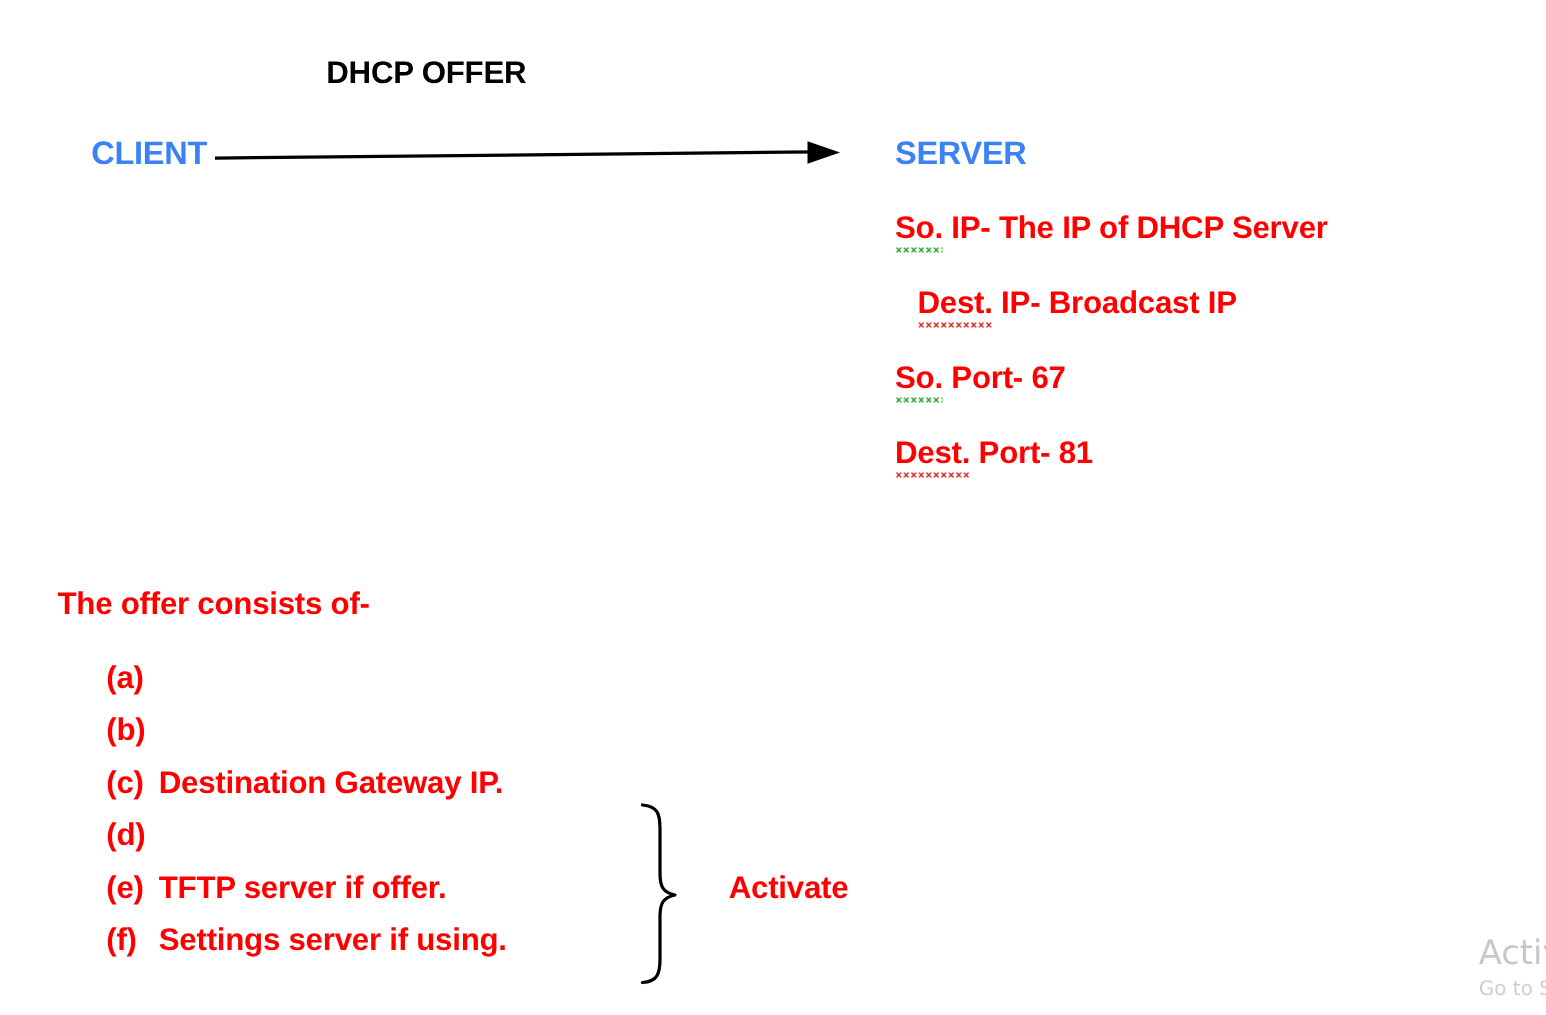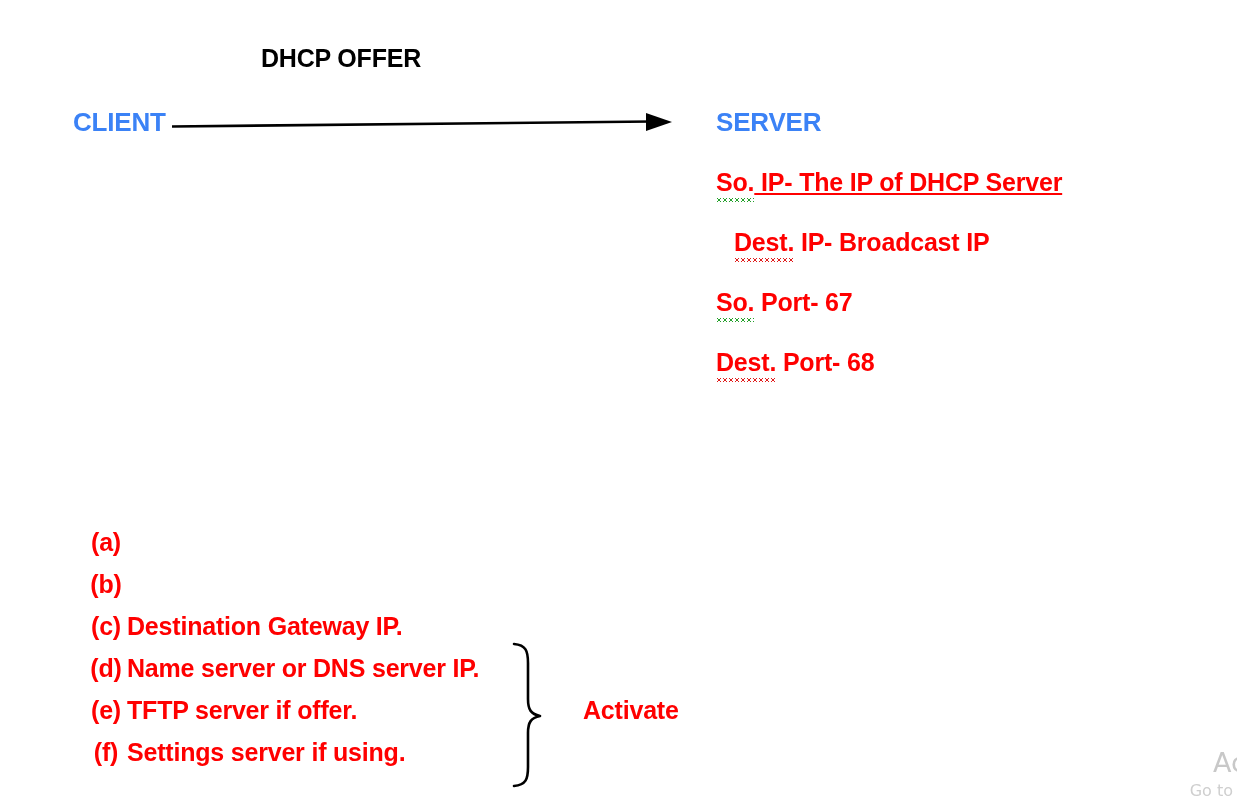--- a/index.html
+++ b/index.html
@@ -11,21 +11,20 @@
   body {
     font-family: "Liberation Sans", sans-serif;
     -webkit-font-smoothing: antialiased;
   }
   #slide {
     position: relative;
     width: 1237px;
     height: 812px;
     background: #ffffff;
     overflow: hidden;
-    text-align: center;
   }
 
   
   .abs { position: absolute; white-space: nowrap; }
 
   .title {
     left: 261px;
     top: 44px;
     font-size: 25px;
     font-weight: bold;
@@ -172,51 +171,51 @@
 
   <div class="abs endpoint server">SERVER</div>
 
   <div class="arrow-wrap">
     <svg width="510" height="38" viewBox="0 0 510 38" xmlns="http://www.w3.org/2000/svg">
       <line x1="2" y1="22.5" x2="482" y2="17.5" stroke="#000000" stroke-width="2.6"></line>
       <polygon points="476,9 502,18 476,27" fill="#000000"></polygon>
     </svg>
   </div>
 
-  <div class="abs field" style="top:168px;text-decoration:underline;">
+  <div class="abs field" style="top:168px;">
     <span class="sq green">So.</span><span> IP- The IP of DHCP Server</span>
   </div>
 
   <div class="abs field" style="top:228px;margin-left:18px;">
     <span class="sq red">Dest.</span><span> IP- Broadcast IP</span>
   </div>
 
   <div class="abs field" style="top:288px;">
     <span class="sq green">So.</span><span> Port- 67</span>
   </div>
 
   <div class="abs field" style="top:348px;">
-    <span class="sq red">Dest.</span><span> Port- 68</span>
-  </div>
-
+    <span class="sq red">Dest.</span><span> Port- 81</span>
+  </div>
+
+  <div class="abs offer-heading">The offer consists of-</div>
 
   <div class="offer-list">
     <div class="offer-item">
       <span class="marker">(a)</span>
     </div>
     <div class="offer-item">
       <span class="marker">(b)</span>
     </div>
     <div class="offer-item">
       <span class="marker">(c)</span>
       <span class="body">Destination Gateway IP.</span>
     </div>
     <div class="offer-item">
       <span class="marker">(d)</span>
-      <span class="body">Name server or DNS server IP.</span>
     </div>
     <div class="offer-item">
       <span class="marker">(e)</span>
       <span class="body">TFTP server if offer.</span>
     </div>
     <div class="offer-item">
       <span class="marker">(f)</span>
       <span class="body">Settings server if using.</span>
     </div>
   </div>

